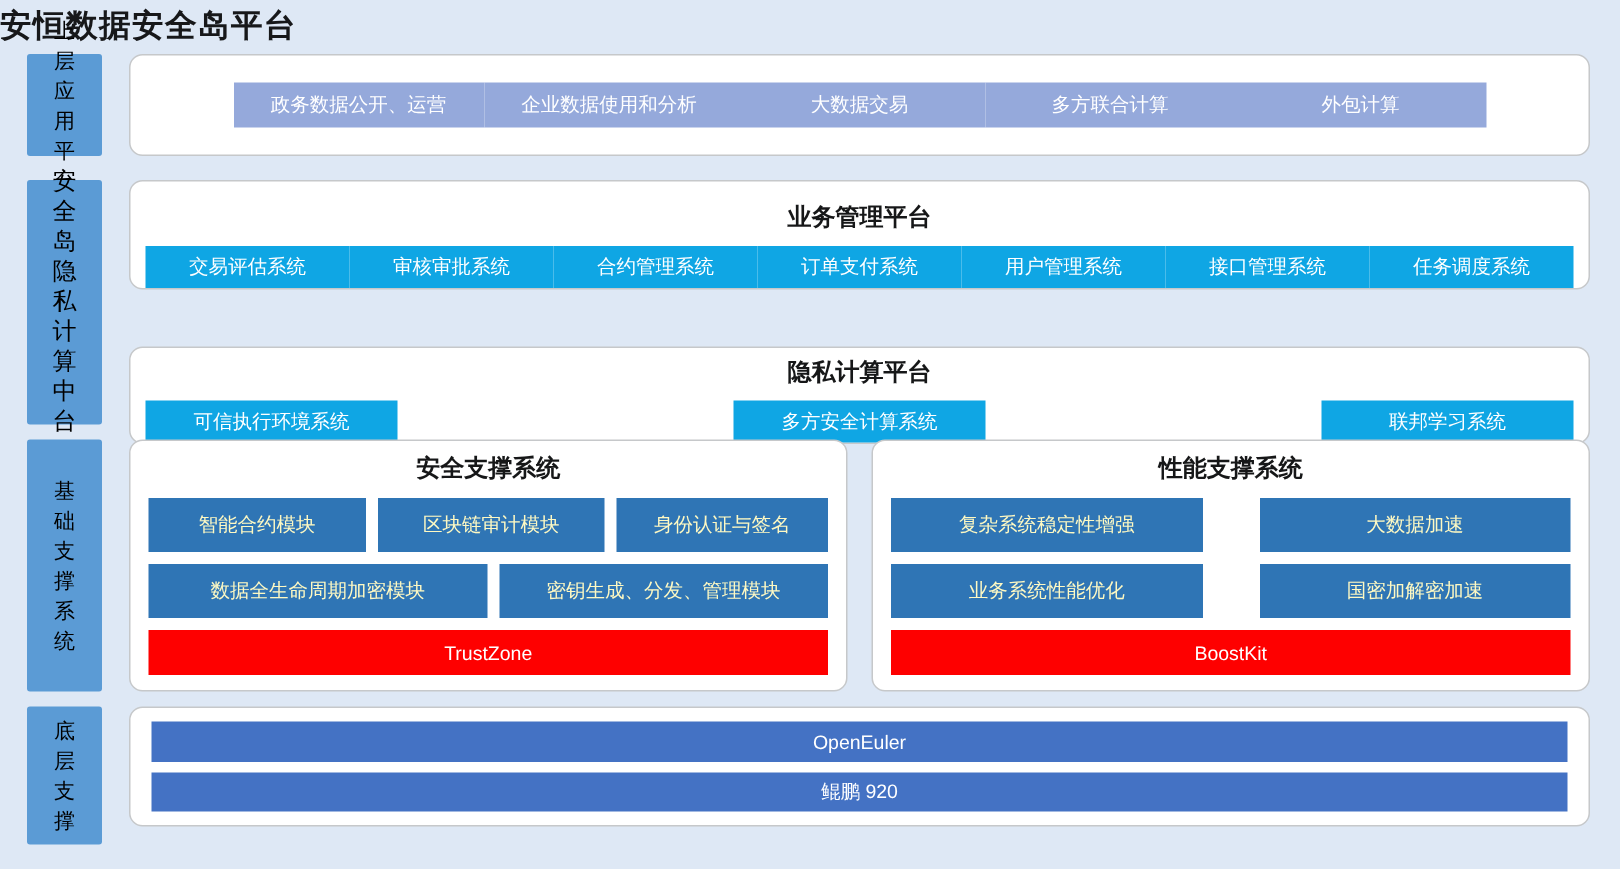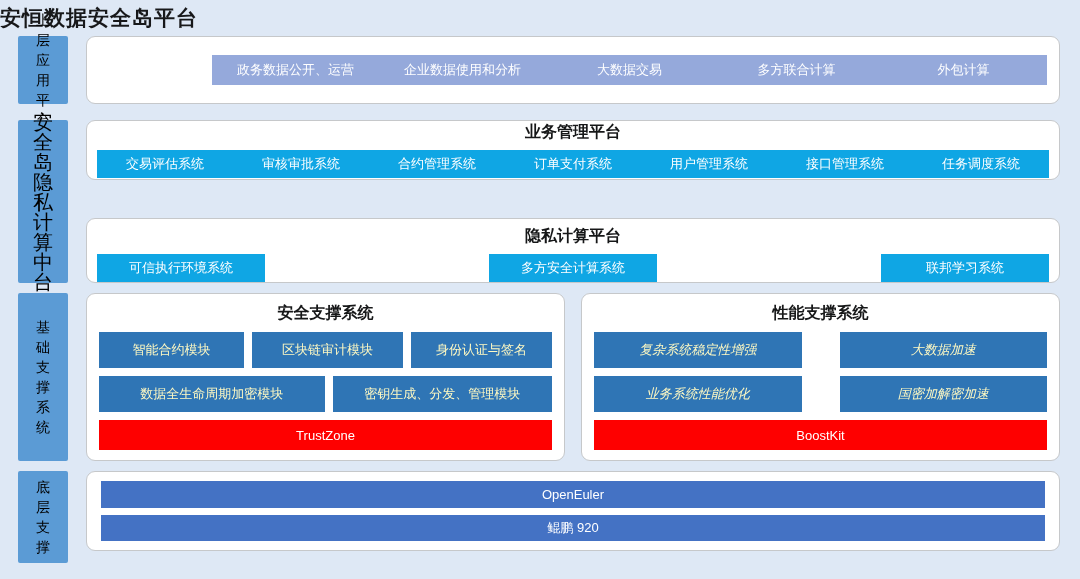--- a/index.html
+++ b/index.html
@@ -95,32 +95,32 @@
     justify-content: center;
     text-align: center;
     color: #ffffff;
     white-space: nowrap;
   }
 
   
   #band-app { top: 36px; height: 68px; }
   #band-app .band-label { font-size: 14px; }
   #band-app .card { height: 68px; padding: 0 12px; display: flex; align-items: center; }
-  #band-app .chip-row { width: 100%; justify-content: flex-end; }
+  #band-app .chip-row { width: 100%; justify-content: center; }
   #band-app .chip {
     background: #95a9db;
     width: 167px;
     height: 30px;
     font-size: 13px;
   }
 
   
   #band-mid { top: 120px; height: 163px; }
-  #band-mid .band-label { font-size: 20px; }
-  #band-mid .card-biz { height: 74px; padding-top: 0; }
+  #band-mid .band-label { font-size: 16px; }
+  #band-mid .card-biz { height: 74px; padding-top: 14px; }
   #band-mid .card-priv { height: 74px; padding-top: 6px; margin-top: 30px; }
   #band-mid .chip-row { padding: 0 10px; margin-top: 7px; }
   #band-mid .chip {
     background: #0fa6e4;
     height: 28px;
     font-size: 13px;
   }
   #band-mid .row-biz { justify-content: space-between; }
   #band-mid .row-biz .chip { width: 142px; }
   #band-mid .row-priv { justify-content: space-between; }
@@ -170,21 +170,21 @@
     box-sizing: border-box;
   }
   
   #card-security .mod-row-1 .mod:nth-child(1) { flex: 1.03 1 0; }
   #card-security .mod-row-1 .mod:nth-child(2) { flex: 1.08 1 0; }
   #card-security .mod-row-1 .mod:nth-child(3) { flex: 1.0 1 0; }
   #card-security .mod-row-2 .mod:nth-child(1) { flex: 1.03 1 0; }
   #card-security .mod-row-2 .mod:nth-child(2) { flex: 1.0 1 0; }
   
   #card-performance .mod-row { gap: 38px; }
-  #card-performance .mod { flex: 1 1 0; font-style: italic; }
+  #card-performance .mod { flex: 1 1 0; }
 
   
   #band-bottom { top: 471px; height: 92px; }
   #band-bottom .band-label { font-size: 14px; }
   #band-bottom .card {
     height: 80px;
     padding: 9px 14px;
     display: flex;
     flex-direction: column;
     justify-content: center;

